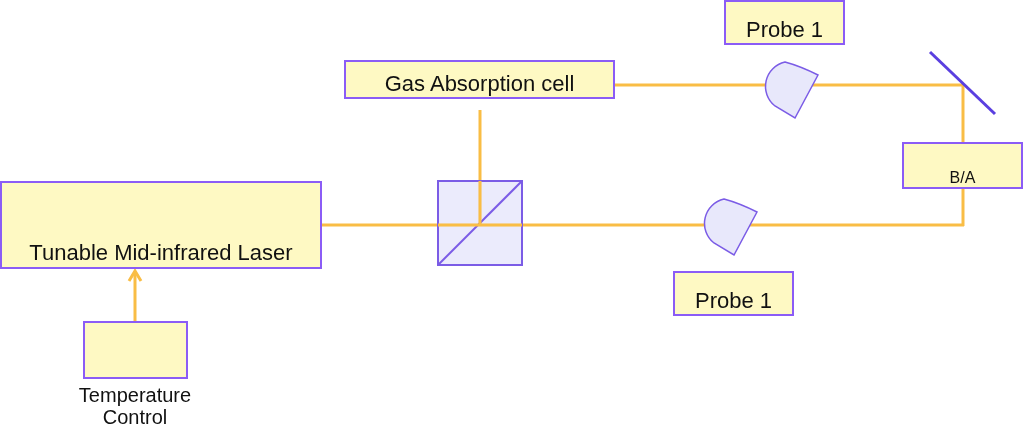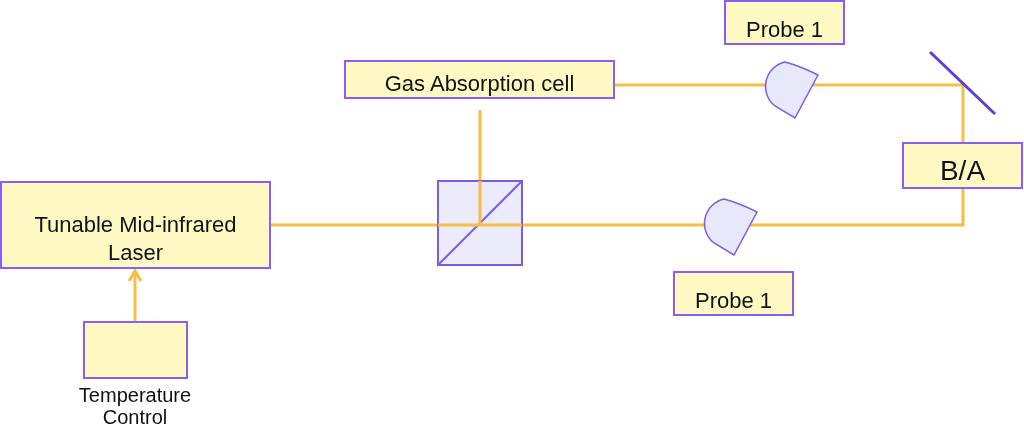--- a/index.html
+++ b/index.html
@@ -29,34 +29,34 @@
   <line x1="438" y1="225" x2="480" y2="225" stroke="#f9bd45" stroke-width="3"></line>
   <line x1="480" y1="181" x2="480" y2="225" stroke="#f9bd45" stroke-width="3"></line>
 
   <path d="M818,75 L795,118 L775,106 A25,25 0 0 1 785,62 Q800,66 818,75 Z" fill="#e8e8fb" stroke="#7b5ce6" stroke-width="1.5"></path>
 
   <path d="M757,212 L734,255 L714,243 A25,25 0 0 1 724,199 Q739,203 757,212 Z" fill="#e8e8fb" stroke="#7b5ce6" stroke-width="1.5"></path>
 
   <line x1="930" y1="52" x2="995" y2="114" stroke="#5a3fe0" stroke-width="3"></line>
 </svg>
 
-<div class="box" style="left:0;top:181px;width:271px;height:88px;font-size:22px;line-height:28px;padding:0 8px;">
+<div class="box" style="left:0;top:181px;width:322px;height:88px;font-size:22px;line-height:28px;padding:0 8px;">
   <span>Tunable Mid-infrared Laser</span>
 </div>
 
 <div class="box" style="left:344px;top:60px;width:271px;height:39px;font-size:22px;">
   <span>Gas Absorption cell</span>
 </div>
 
 <div class="box" style="left:724px;top:0;width:121px;height:45px;font-size:22px;">
   <span>Probe 1</span>
 </div>
 
 <div class="box" style="left:673px;top:271px;width:121px;height:45px;font-size:22px;">
   <span>Probe 1</span>
 </div>
 
-<div class="box" style="left:902px;top:142px;width:121px;height:47px;font-size:28px;">
+<div class="box" style="left:902px;top:142px;width:121px;height:47px;font-size:16px;">
   <span>B/A</span>
 </div>
 
 <div class="box" style="left:83px;top:321px;width:105px;height:58px;"></div>
 <div class="lbl" style="left:70px;top:384px;width:130px;font-size:20px;line-height:22px;">Temperature Control</div>
 
 </body></html>

